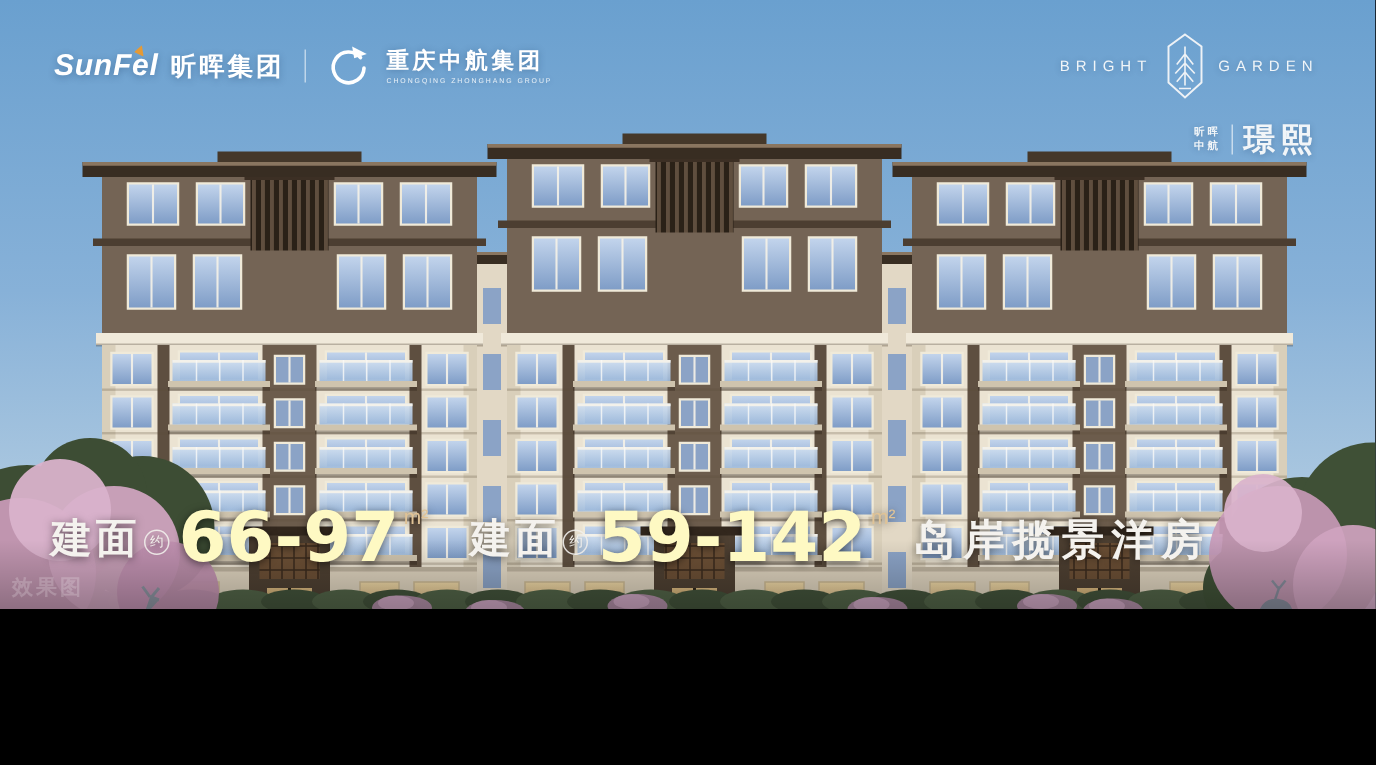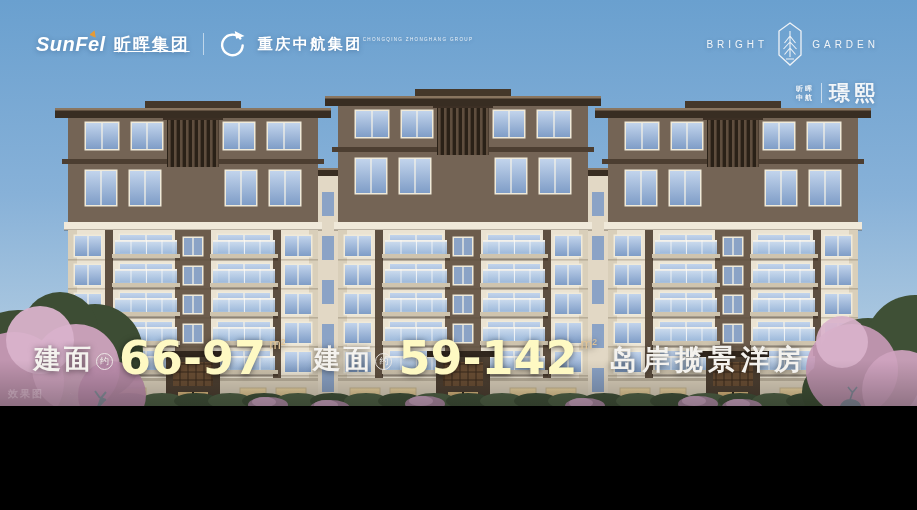--- a/index.html
+++ b/index.html
@@ -7,23 +7,23 @@
          font-family:"Liberation Sans","DejaVu Sans",sans-serif;}
   .stage svg.scene{position:absolute;left:0;top:0;}
 
   
   .hdr-left{position:absolute;left:36px;top:30px;display:flex;align-items:center;gap:13px;
             color:#fff;text-shadow:0 1px 5px rgba(30,60,100,.35);}
   .sunfel-wrap{display:flex;align-items:center;gap:8px;position:relative;}
   .sunfel-word{font-size:20px;font-weight:800;font-style:italic;letter-spacing:.5px;}
   .sunfel-flame{position:absolute;left:54px;top:-3px;width:7px;height:7px;background:#e59a36;
                 clip-path:polygon(50% 0,100% 100%,0 85%);transform:rotate(18deg);}
-  .sunfel-cn{font-size:17px;font-weight:700;letter-spacing:2px;text-decoration:underline;}
+  .sunfel-cn{font-size:17px;font-weight:700;letter-spacing:2px;}
   .hdr-divider{width:1px;height:22px;background:rgba(255,255,255,.55);}
-  .zh-col{display:flex;flex-direction:row;line-height:1.15;}
+  .zh-col{display:flex;flex-direction:column;line-height:1.15;}
   .zh-cn{font-size:15px;font-weight:700;letter-spacing:2.5px;}
   .zh-en{font-size:4.6px;letter-spacing:1.3px;opacity:.85;margin-top:2px;}
 
   
   .hdr-right{position:absolute;right:38px;top:22px;display:flex;flex-direction:column;
              align-items:flex-end;color:#f1f5f8;text-shadow:0 1px 4px rgba(30,60,100,.3);}
   .emblem-row{display:flex;align-items:center;gap:9px;}
   .emblem-word{font-size:10px;letter-spacing:4px;font-weight:500;}
   .emblem-sub{display:flex;align-items:center;gap:7px;margin-top:13px;}
   .emblem-sub-col{display:flex;flex-direction:column;font-size:7px;letter-spacing:2px;
@@ -37,21 +37,21 @@
   .tg-group{display:flex;align-items:flex-end;justify-content:space-between;}
   .tg-group + .tg-group{margin-left:28px;}
   .tg-prefix{font-size:27px;font-weight:700;letter-spacing:3px;margin-bottom:5px;line-height:1;}
   .tg-approx{width:15px;height:15px;border:1px solid rgba(244,242,238,.9);border-radius:50%;
              font-size:9px;line-height:15px;text-align:center;margin:0 6px 8px 2px;}
   .tg-num{font-size:46px;font-weight:800;color:#fef9c3;line-height:.82;letter-spacing:0;
           font-family:"DejaVu Sans","Liberation Sans",sans-serif;}
   .tg-unit{font-size:14px;font-weight:400;color:#e0c396;margin:0 0 27px 3px;line-height:1;}
   .tg-title{font-size:28px;font-weight:700;letter-spacing:5px;margin:0 0 4px 12px;line-height:1;}
 
-  .watermark{position:absolute;left:8px;bottom:5px;font-size:10px;letter-spacing:2px;
+  .watermark{position:absolute;left:8px;bottom:5px;font-size:14px;letter-spacing:2px;
              color:rgba(255,255,255,.2);font-weight:bold;}
 </style>
 </head>
 <body>
 
 <div class="stage">
 
   <svg class="scene" width="917" height="510" viewBox="0 0 917 510">
     <defs>
       <linearGradient id="gSky" x1="0" y1="0" x2="0" y2="1">

